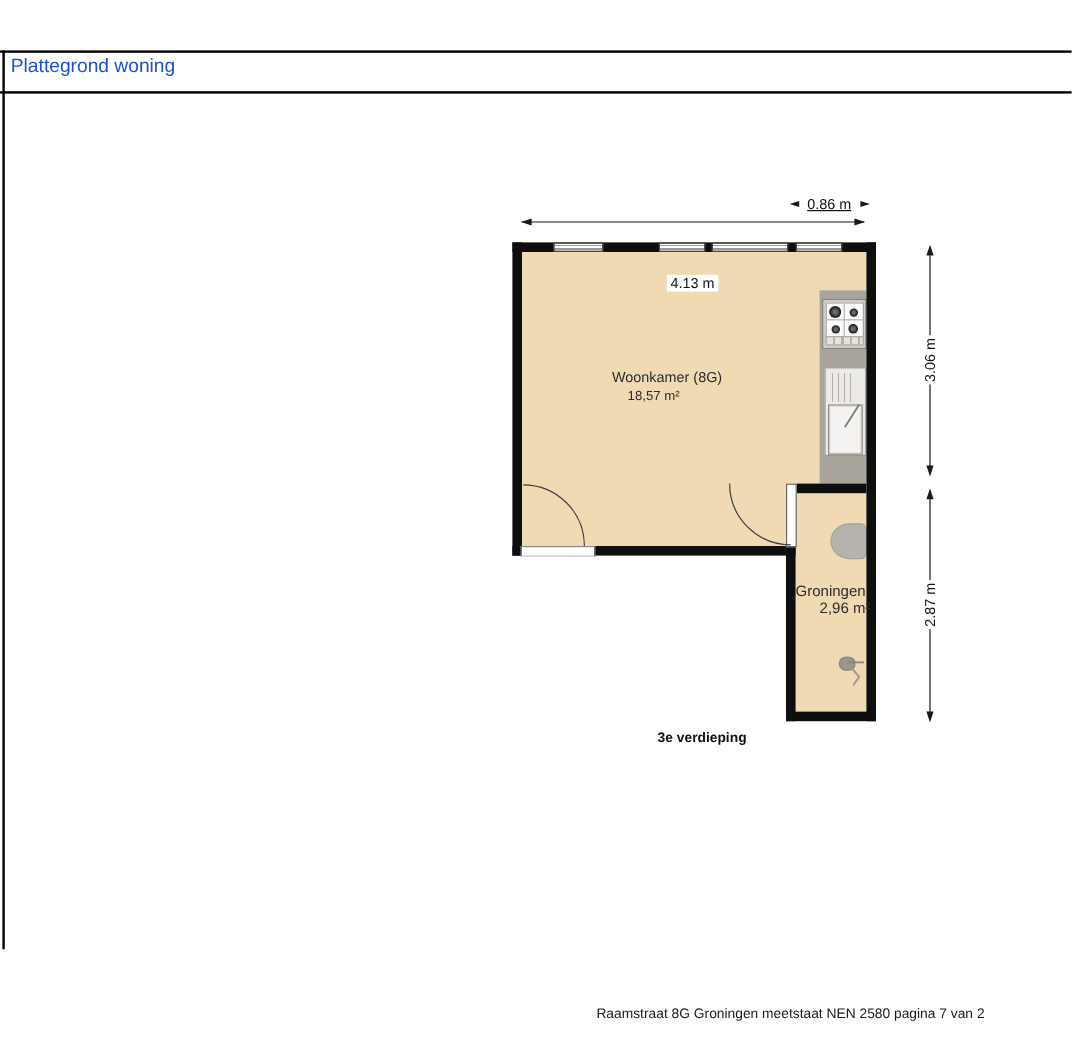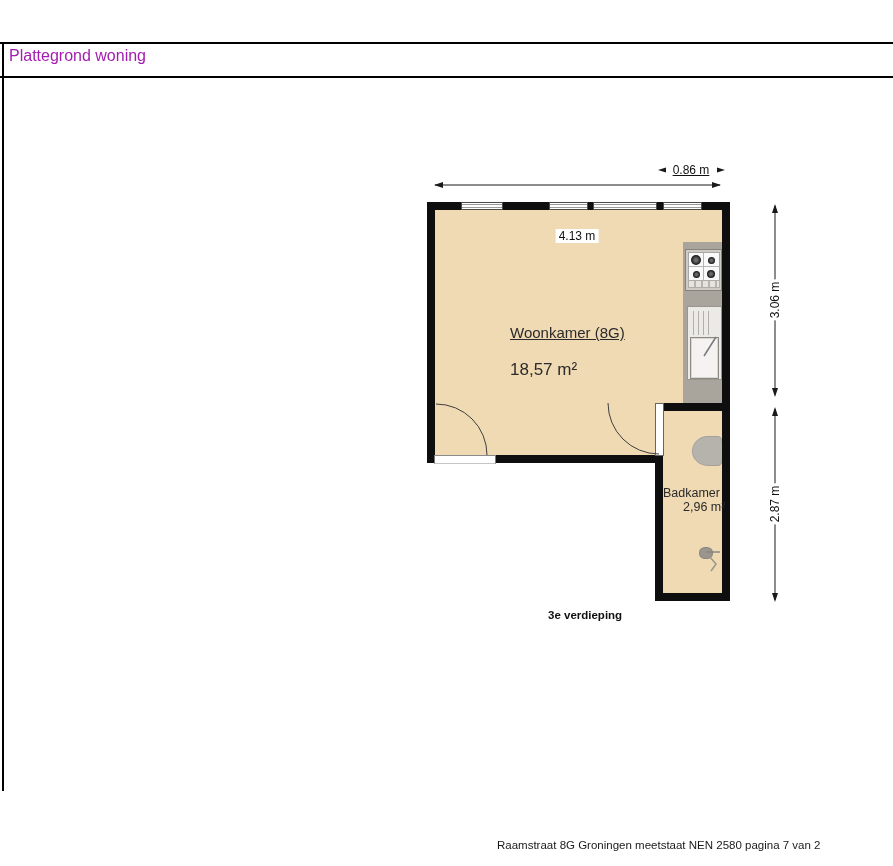--- a/index.html
+++ b/index.html
@@ -6,21 +6,21 @@
   body{
     width:893px;height:866px;position:relative;overflow:hidden;
     font-family:"Liberation Sans","DejaVu Sans",sans-serif;color:#111;
   }
   .abs{position:absolute;}
   
   .hline{left:0;width:893px;height:2px;background:#000;}
   .hline.top{top:42px;}
   .hline.mid{top:76px;}
   .vline.left{left:2px;top:42px;width:2px;height:749px;background:#000;}
-  .page-title{left:9px;top:47px;font-size:16px;color:#a21caf;}
+  .page-title{left:9px;top:47px;font-size:16px;color:#1d4ed8;}
   .page-footer{left:497px;top:839px;font-size:11.5px;color:#1a1a1a;white-space:nowrap;}
   .floor-label{left:548px;top:609px;font-size:11.5px;font-weight:bold;color:#111;white-space:nowrap;}
 
   
   .floor{background:#efdab4;z-index:1;}
   .floor.woonkamer{left:435px;top:210px;width:287px;height:245px;}
   .floor.badkamer{left:663px;top:410px;width:59px;height:183px;}
 
   
   .wall{background:#0e0e0e;z-index:3;}
@@ -73,22 +73,22 @@
 
   
   .toilet{left:692px;top:436px;width:31px;height:30px;background:#b6b3ad;
     border:1px solid #a5a19b;box-sizing:border-box;z-index:2;
     border-radius:16px 5px 5px 16px / 15px 8px 8px 15px;}
   .shower-head{left:699px;top:547px;width:12px;height:10px;background:#9a968e;
     border:1px solid #8a867e;border-radius:45%;z-index:2;}
 
   
   .room-label{z-index:6;color:#2b2b2b;white-space:nowrap;}
-  .wk-name{left:510px;top:324px;font-size:15px;text-decoration:underline;}
-  .wk-area{left:510px;top:324px;font-size:17px;margin-top:36px;}
+  .wk-name{left:510px;top:307px;font-size:12px;}
+  .wk-area{left:523px;top:324px;font-size:11px;}
   .bk-name{left:663px;top:486px;font-size:12.5px;}
   .bk-area{left:663px;top:500px;font-size:12.5px;margin-left:20px;}
 
   
   .dim-label{z-index:6;font-size:12px;color:#111;background:#fff;padding:0 3px;white-space:nowrap;}
   .dim-413{left:577px;top:196px;transform:translate(-50%,-50%);margin-top:40px;}
   .dim-086{left:691px;top:170px;transform:translate(-50%,-50%);text-decoration:underline;}
   .dim-306{left:775px;top:300px;transform:translate(-50%,-50%) rotate(-90deg);padding:0 2px;}
   .dim-287{left:775px;top:504px;transform:translate(-50%,-50%) rotate(-90deg);padding:0 2px;}
 
@@ -178,20 +178,20 @@
       </g>
     </svg>
 
     <div class="abs dim-label dim-413">4.13 m</div>
     <div class="abs dim-label dim-086">0.86 m</div>
     <div class="abs dim-label dim-306">3.06 m</div>
     <div class="abs dim-label dim-287">2.87 m</div>
 
     <div class="abs room-label wk-name">Woonkamer (8G)</div>
     <div class="abs room-label wk-area">18,57 m²</div>
-    <div class="abs room-label bk-name">Badkamer</div>
+    <div class="abs room-label bk-name">Groningen</div>
     <div class="abs room-label bk-area">2,96 m²</div>
 
     <div class="abs floor-label">3e verdieping</div>
   </div>
 
   <div class="abs page-footer">Raamstraat 8G Groningen meetstaat NEN 2580 pagina 7 van 2</div>
 </div>
 
 </body></html>

